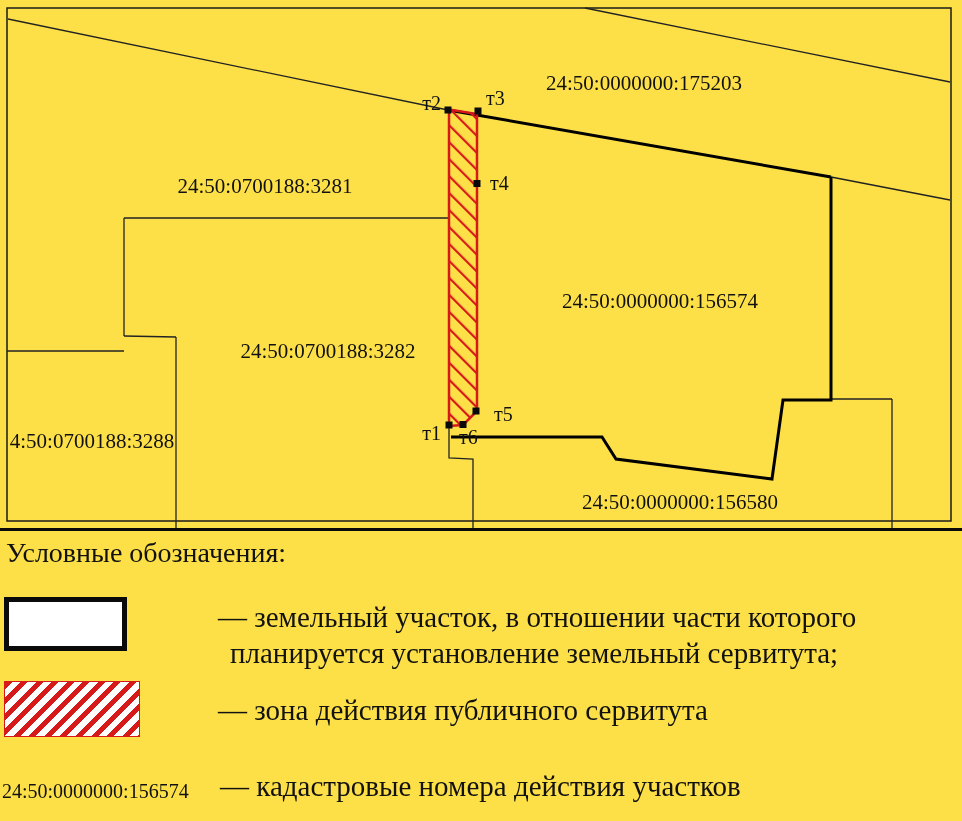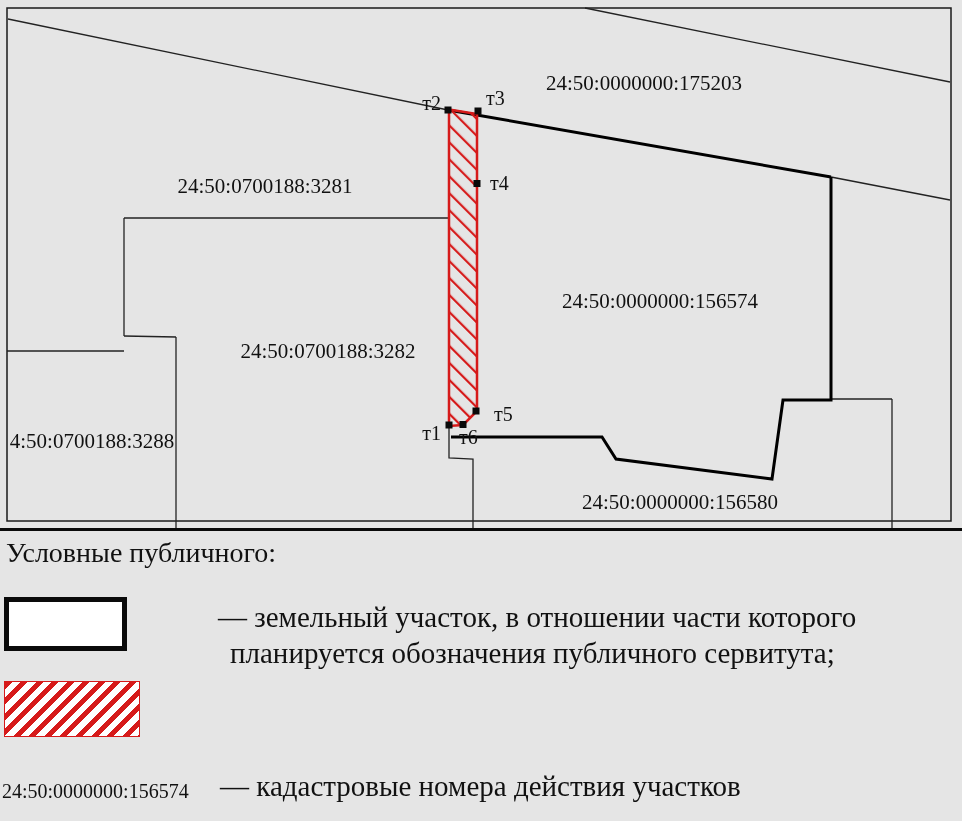--- a/index.html
+++ b/index.html
@@ -1,16 +1,16 @@
 <!DOCTYPE html>
 <html><head>
 <meta charset="utf-8">
 <style>
   html,body{margin:0;padding:0;background:#ffffff;}
-  #page{position:relative;width:962px;height:821px;background:#e5e5e5;overflow:hidden;
+  #page{position:relative;width:962px;height:821px;background:#fde047;overflow:hidden;
         font-family:"Liberation Serif","DejaVu Serif",serif;color:#111;}
   #map-svg{position:absolute;left:0;top:0;}
   .parcel-label{font-size:21px;fill:#111;}
   .point-label{font-size:20px;fill:#111;}
   .legend-heading{position:absolute;left:6px;top:537px;font-size:28px;white-space:nowrap;}
   .legend-text{position:absolute;font-size:29px;white-space:nowrap;margin-left:8px;}
   .legend-text-small{position:absolute;font-size:20px;white-space:nowrap;}
   .swatch-parcel{position:absolute;left:4px;top:597px;width:113px;height:44px;
                  border:5px solid #0a0a0a;background:#fff;}
   .swatch-zone{position:absolute;left:4px;top:681px;width:136px;height:56px;
@@ -70,24 +70,25 @@
     <text class="point-label" x="459" y="444">т6</text>
 
     <text class="parcel-label" x="644" y="90" text-anchor="middle">24:50:0000000:175203</text>
     <text class="parcel-label" x="265" y="193" text-anchor="middle">24:50:0700188:3281</text>
     <text class="parcel-label" x="660" y="308" text-anchor="middle">24:50:0000000:156574</text>
     <text class="parcel-label" x="328" y="358" text-anchor="middle">24:50:0700188:3282</text>
     <text class="parcel-label" x="92" y="448" text-anchor="middle">4:50:0700188:3288</text>
     <text class="parcel-label" x="680" y="509" text-anchor="middle">24:50:0000000:156580</text>
   </svg>
 
-  <div class="legend-heading">Условные публичного:</div>
+  <div class="legend-heading">Условные обозначения:</div>
 
   <div class="swatch-parcel"></div>
   <div class="legend-text" style="left:210px;top:601px;">— земельный участок, в отношении части которого</div>
-  <div class="legend-text" style="left:222px;top:637px;">планируется обозначения публичного сервитута;</div>
+  <div class="legend-text" style="left:222px;top:637px;">планируется установление земельный сервитута;</div>
 
   <div class="swatch-zone"></div>
+  <div class="legend-text" style="left:210px;top:694px;">— зона действия публичного сервитута</div>
 
   <div class="legend-text-small" style="left:2px;top:780px;">24:50:0000000:156574</div>
   <div class="legend-text" style="left:212px;top:770px;">— кадастровые номера действия участков</div>
 
 </div>
 
 </body></html>

